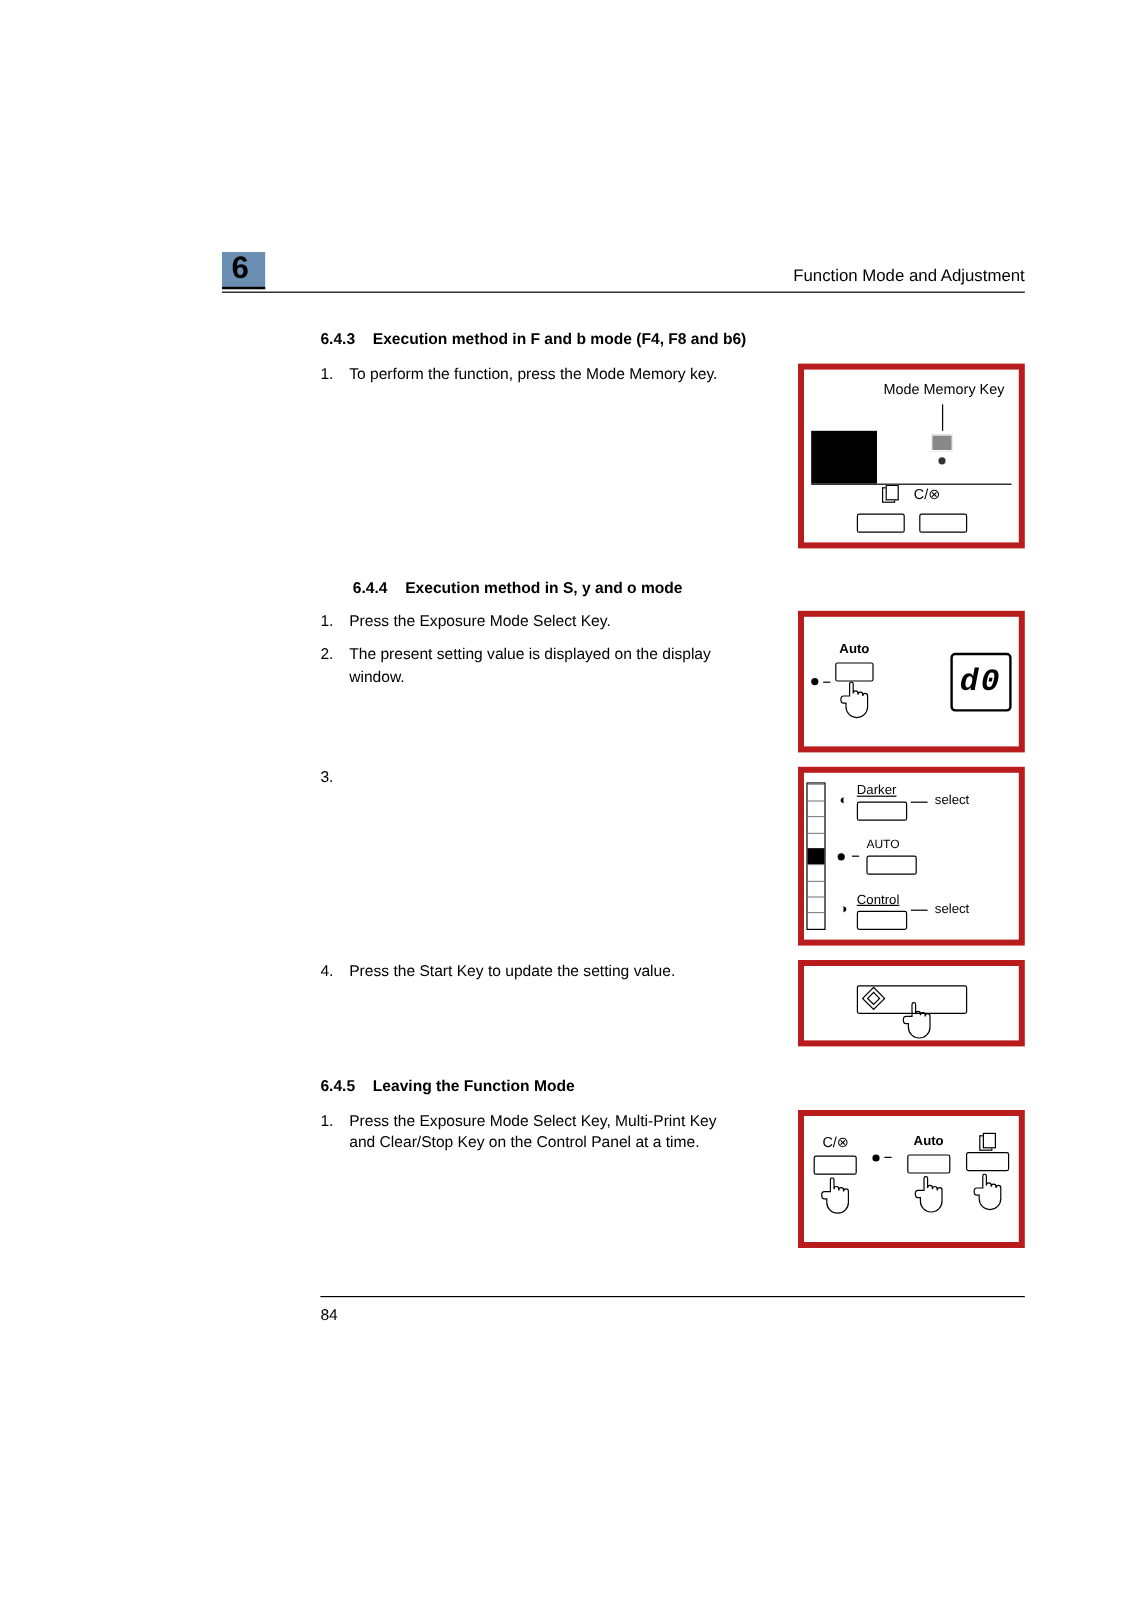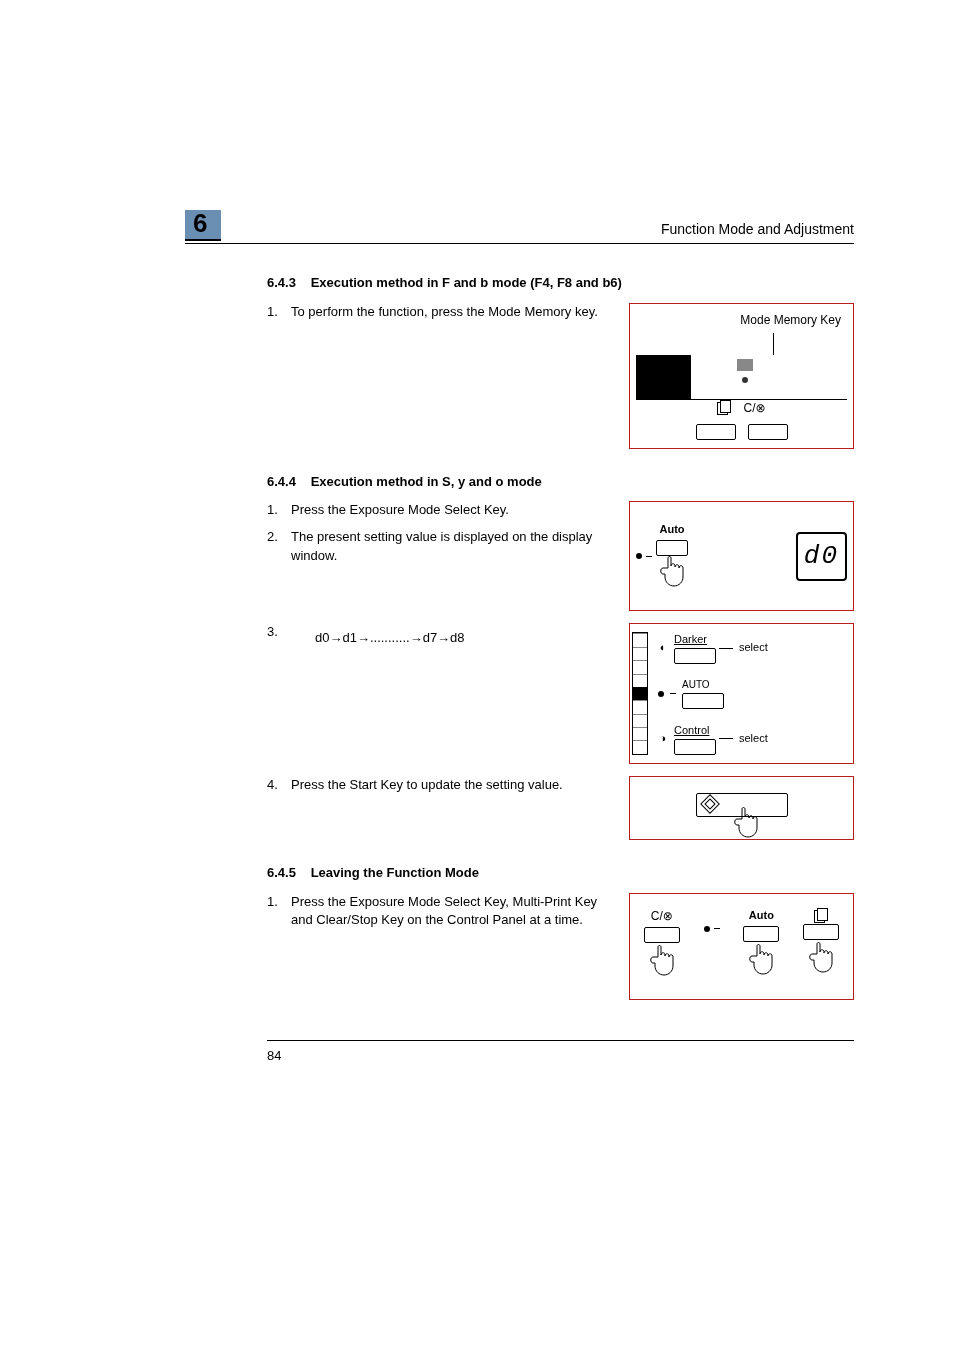--- a/index.html
+++ b/index.html
@@ -71,23 +71,24 @@
     flex: 0 0 24px;
   }
   .step-body {
     flex: 1;
   }
   .indent {
     margin-left: 24px;
     margin-top: 6px;
   }
   .fig-box {
-    border: 1px solid #b91c1c;
+    border: 5px solid #b91c1c;
     padding: 8px 6px;
     box-sizing: border-box;
+    margin-left: 36px;
   }
 
   .mode-memory-label {
     text-align: right;
     font-size: 12px;
     padding-right: 6px;
     margin-bottom: 4px;
   }
   .mode-memory-line {
     border-right: 1px solid #000;
@@ -163,21 +164,21 @@
   .dot {
     width:6px;height:6px;border-radius:50%;background:#000;
   }
   .seg-display {
     border:2px solid #000;
     border-radius:4px;
     padding: 4px 6px;
     font-family: "Courier New", monospace;
     font-size: 26px;
     font-style: italic;
-    font-weight: normal;
+    font-weight: bold;
     letter-spacing: 2px;
   }
 
   .adjust-fig {
     display:flex;
     gap:10px;
     padding:8px 2px;
   }
   .vbar {
     width:14px;
@@ -288,21 +289,21 @@
             <span>C/⊗</span>
           </div>
           <div class="below-strip">
             <div class="key-rect"></div>
             <div class="key-rect"></div>
           </div>
         </div>
       </div>
     </div>
 
-    <p class="section-heading" style="margin-top:24px;">
+    <p class="section-heading" style="margin-top:24px;margin-left:27px;">
       <span class="section-num">6.4.4</span>
       <span>Execution method in S, y and o mode</span>
     </p>
 
     <div class="row">
       <div class="text-col">
         <div class="step">
           <div class="step-num">1.</div>
           <div class="step-body">Press the Exposure Mode Select Key.</div>
         </div>
@@ -327,21 +328,20 @@
           <div class="seg-display">d0</div>
         </div>
       </div>
     </div>
 
     <div class="row">
       <div class="text-col">
         <div class="step">
           <div class="step-num">3.</div>
           <div class="step-body">
-            <div class="indent">d0→d1→...........→d7→d8</div>
           </div>
         </div>
       </div>
       <div class="fig-col">
         <div class="fig-box adjust-fig">
           <div class="vbar">
             <div class="seg"></div>
               <div class="seg"></div>
               <div class="seg"></div>
               <div class="seg"></div>

